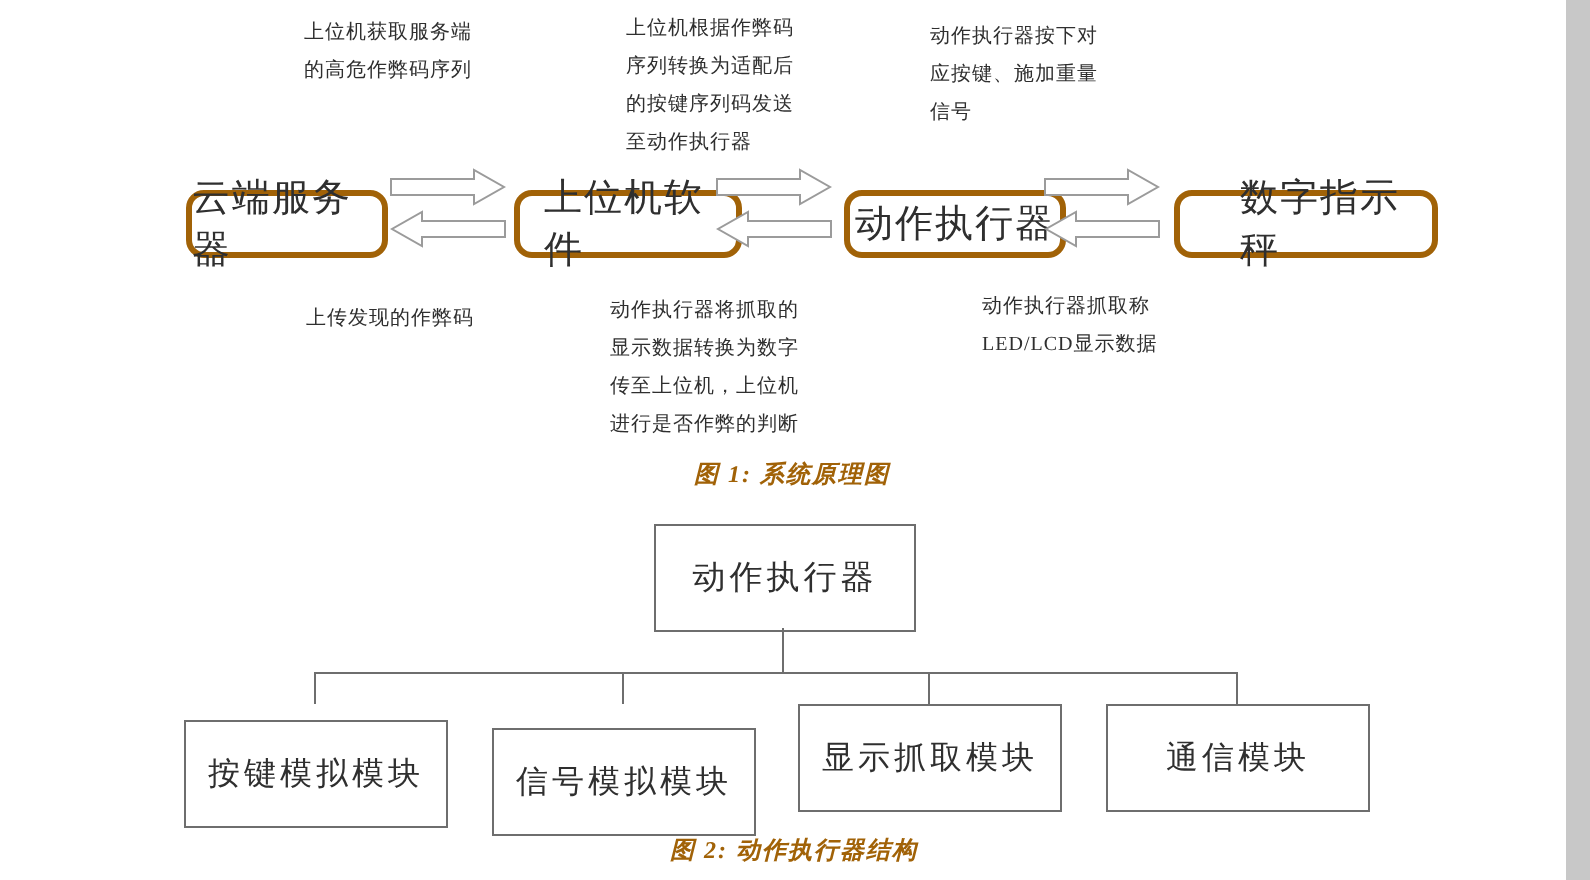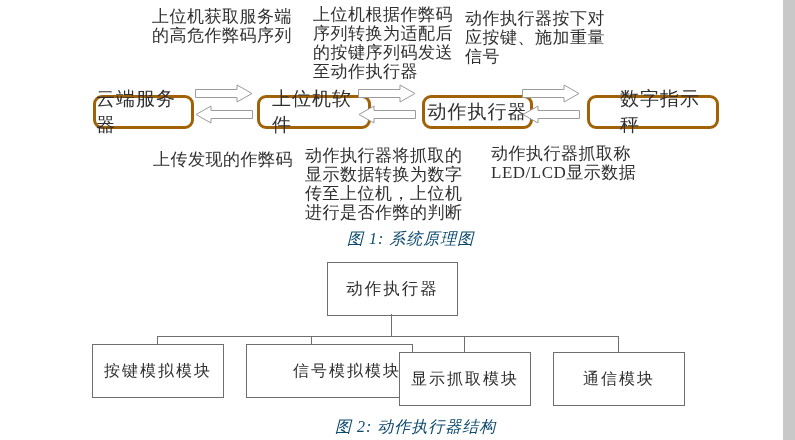--- a/index.html
+++ b/index.html
@@ -6,21 +6,21 @@
   .canvas{
     position:relative;
     width:795px;height:440px;
     background:#ffffff;
     overflow:hidden;
     font-family:"Liberation Serif","DejaVu Serif",serif;
     color:#2f2f2f;
   }
   .ann{
     position:absolute;
-    font-size:17px;
+    font-size:10px;
     line-height:19px;
     white-space:pre-line;
     color:#2f2f2f;
     letter-spacing:0.5px;
   }
   .node{
     position:absolute;
     height:28px;
     border:3px solid #a16207;
     border-radius:9px;
@@ -34,24 +34,24 @@
     position:absolute;
     border:1px solid #6e6e6e;
     background:#ffffff;
     display:flex;align-items:center;justify-content:center;
     font-size:16px;
     letter-spacing:2px;
   }
   .line{position:absolute;background:#6e6e6e;}
   .caption{
     position:absolute;
-    font-size:16px;
-    font-weight:normal;
+    font-size:12px;
+    font-weight:bold;
     font-style:italic;
-    color:#0c4a6e;
+    color:#a16207;
     letter-spacing:1px;
     white-space:nowrap;
   }
   .scrollbar{
     position:absolute;
     right:0;top:0;width:12px;height:440px;
     background:#c8c8c8;
   }
 </style>
 </head>
@@ -99,22 +99,22 @@
 
   <div class="treebox" style="left:327px;top:262px;width:129px;height:52px;font-size:16.5px;">动作执行器</div>
 
   <div class="line" style="left:391px;top:314px;width:1px;height:22px;"></div>
   <div class="line" style="left:157px;top:336px;width:462px;height:1px;"></div>
   <div class="line" style="left:157px;top:337px;width:1px;height:15px;"></div>
   <div class="line" style="left:311px;top:337px;width:1px;height:15px;"></div>
   <div class="line" style="left:464px;top:337px;width:1px;height:15px;"></div>
   <div class="line" style="left:618px;top:337px;width:1px;height:15px;"></div>
 
-  <div class="treebox" style="left:92px;top:344px;width:130px;height:52px;">按键模拟模块</div>
-  <div class="treebox" style="left:246px;top:344px;width:130px;height:52px;padding-left:35px;">信号模拟模块</div>
+  <div class="treebox" style="left:92px;top:360px;width:130px;height:52px;">按键模拟模块</div>
+  <div class="treebox" style="left:246px;top:364px;width:130px;height:52px;">信号模拟模块</div>
   <div class="treebox" style="left:399px;top:352px;width:130px;height:52px;">显示抓取模块</div>
   <div class="treebox" style="left:553px;top:352px;width:130px;height:52px;text-align:right;">通信模块</div>
 
   <div class="caption" style="left:335px;top:417px;">图 2: 动作执行器结构</div>
 
   <div class="scrollbar"></div>
 
 </div>
 
 </body></html>

